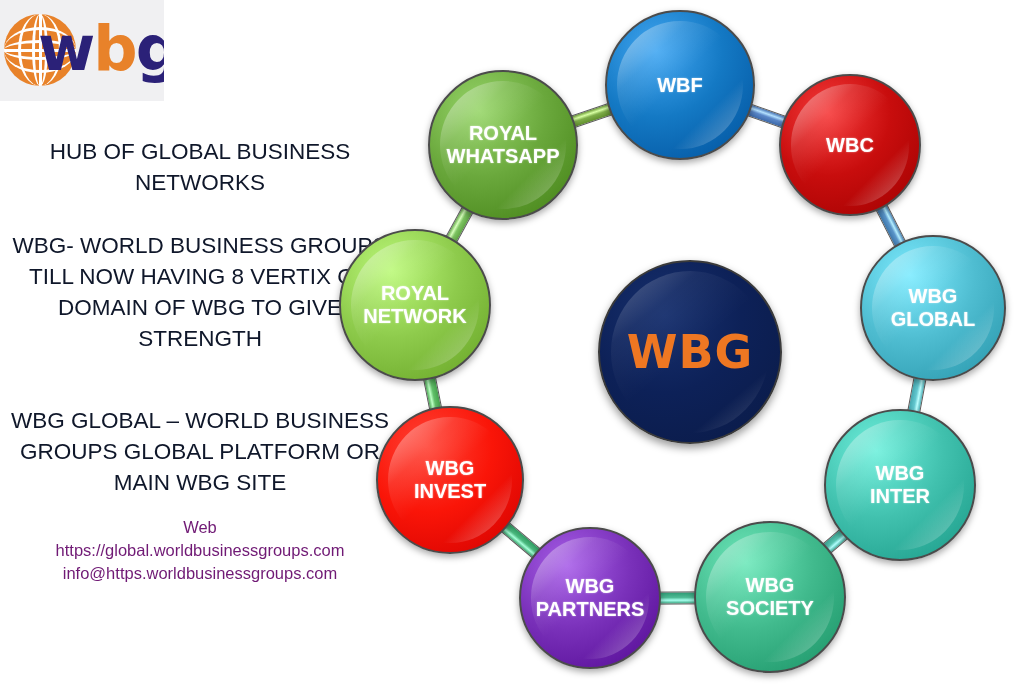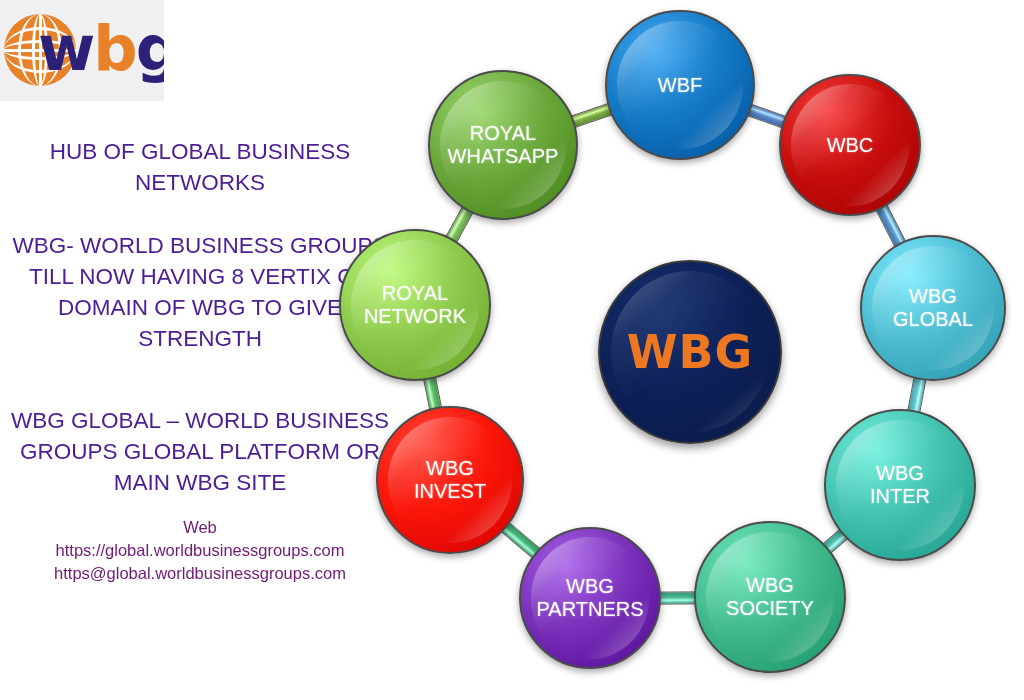--- a/index.html
+++ b/index.html
@@ -57,21 +57,21 @@
     font-family: "DejaVu Sans", sans-serif;
     font-weight: bold; font-size: 62px; line-height: 62px;
     letter-spacing: -2px;
     color: #2b2178;
   }
   #logo-word .o { color: #e8822a; }
 
   .para {
     position: absolute; left: 0; width: 400px;
     text-align: center;
-    color: #4c1d95;
+    color: #0f172a;
     font-size: 22.5px;
     line-height: 31px;
     font-weight: 400;
   }
   #para-1 { top: 136px; }
   #para-2 { top: 230px; }
   #para-3 { top: 405px; }
 
   #contact {
     position: absolute; left: 0; top: 516px; width: 400px;
@@ -97,21 +97,21 @@
     text-shadow: 0 0 2px rgba(255,255,255,0.55);
     box-shadow: 0 3px 7px rgba(0,0,0,0.35);
   }
   .node .gloss {
     position: absolute; left: 7%; top: 6%;
     width: 86%; height: 88%;
     border-radius: 50%;
     background: linear-gradient(135deg, rgba(255,255,255,0.55) 0%, rgba(255,255,255,0.10) 28%, rgba(255,255,255,0) 48%, rgba(255,255,255,0) 72%, rgba(255,255,255,0.30) 92%);
     pointer-events: none;
   }
-  .node .label { position: relative; z-index: 2; padding: 0 6px; }
+  .node .label { position: relative; z-index: 2; padding: 0 6px; font-weight: bold; }
 
   #center-node {
     position: absolute;
     left: 258px; top: 260px; width: 184px; height: 184px;
     border-radius: 50%;
     border: 2px solid #3a3a3a;
     background: radial-gradient(circle at 36% 30%, #17306e 0%, #0d2158 45%, #0a1a46 100%);
     display: flex; align-items: center; justify-content: center;
     box-shadow: 0 4px 9px rgba(0,0,0,0.4);
   }
@@ -159,21 +159,21 @@
 
     <div class="para" id="para-1">HUB OF GLOBAL BUSINESS NETWORKS</div>
 
     <div class="para" id="para-2">WBG- WORLD BUSINESS GROUPS TILL NOW HAVING 8 VERTIX OR DOMAIN OF WBG TO GIVE STRENGTH</div>
 
     <div class="para" id="para-3">WBG GLOBAL – WORLD BUSINESS GROUPS GLOBAL PLATFORM OR MAIN WBG SITE</div>
 
     <div id="contact">
       <div>Web</div>
       <div>https://global.worldbusinessgroups.com</div>
-      <div>https@global.worldbusinessgroups.com</div>
+      <div>info@https.worldbusinessgroups.com</div>
     </div>
   </div>
 
   <div id="diagram">
 
     <div id="connector-layer">
         <div class="connector" style="left: 163px; top: 138.5px; width: 186.893px; transform: rotate(-18.7258deg); transform-origin: 0px 50%; background: linear-gradient(rgb(102, 149, 49) 0%, rgb(216, 255, 163) 30%, rgb(127, 174, 74) 55%, rgb(96, 143, 43) 100%);"></div>
         <div class="connector" style="left: 340px; top: 78.5px; width: 180.278px; transform: rotate(19.44deg); transform-origin: 0px 50%; background: linear-gradient(rgb(66, 111, 176) 0%, rgb(180, 225, 255) 30%, rgb(91, 136, 201) 55%, rgb(60, 105, 170) 100%);"></div>
         <div class="connector" style="left: 510px; top: 138.5px; width: 182.915px; transform: rotate(63.0147deg); transform-origin: 0px 50%; background: linear-gradient(rgb(66, 124, 176) 0%, rgb(180, 238, 255) 30%, rgb(91, 149, 201) 55%, rgb(60, 118, 170) 100%);"></div>
         <div class="connector" style="left: 593px; top: 301.5px; width: 180.05px; transform: rotate(100.561deg); transform-origin: 0px 50%; background: linear-gradient(rgb(74, 174, 182) 0%, rgb(188, 255, 255) 30%, rgb(99, 199, 207) 55%, rgb(68, 168, 176) 100%);"></div>

